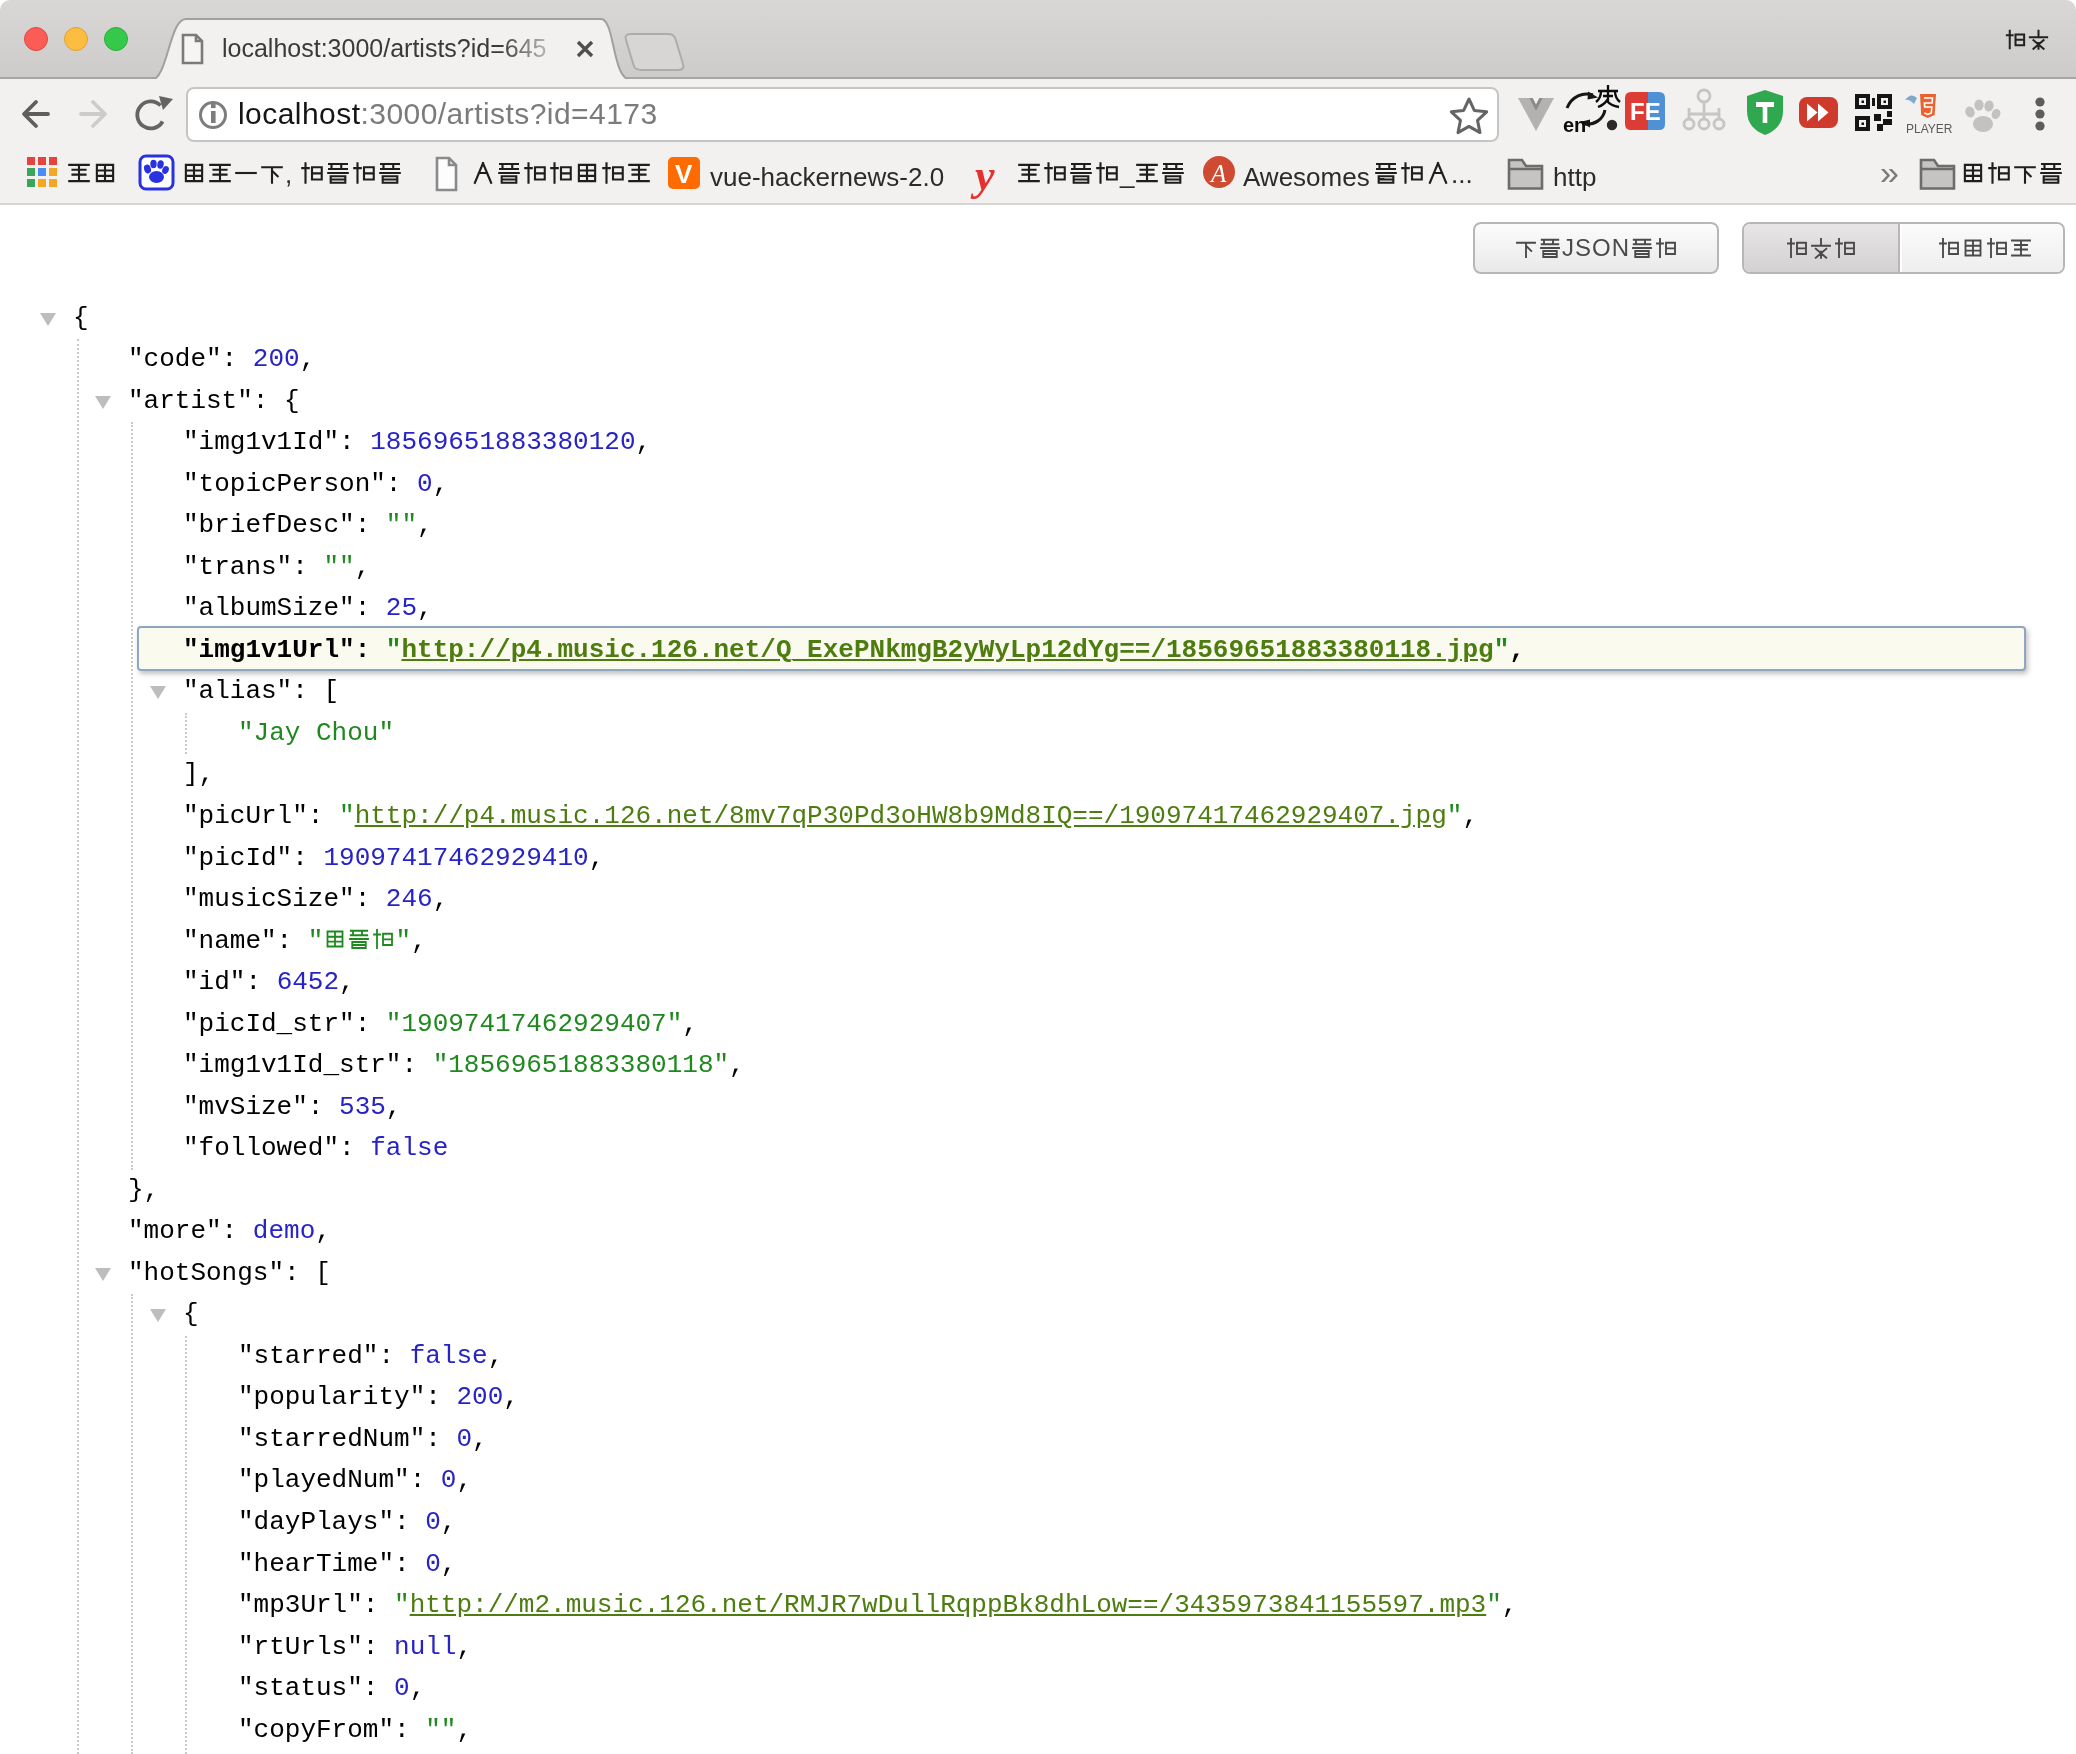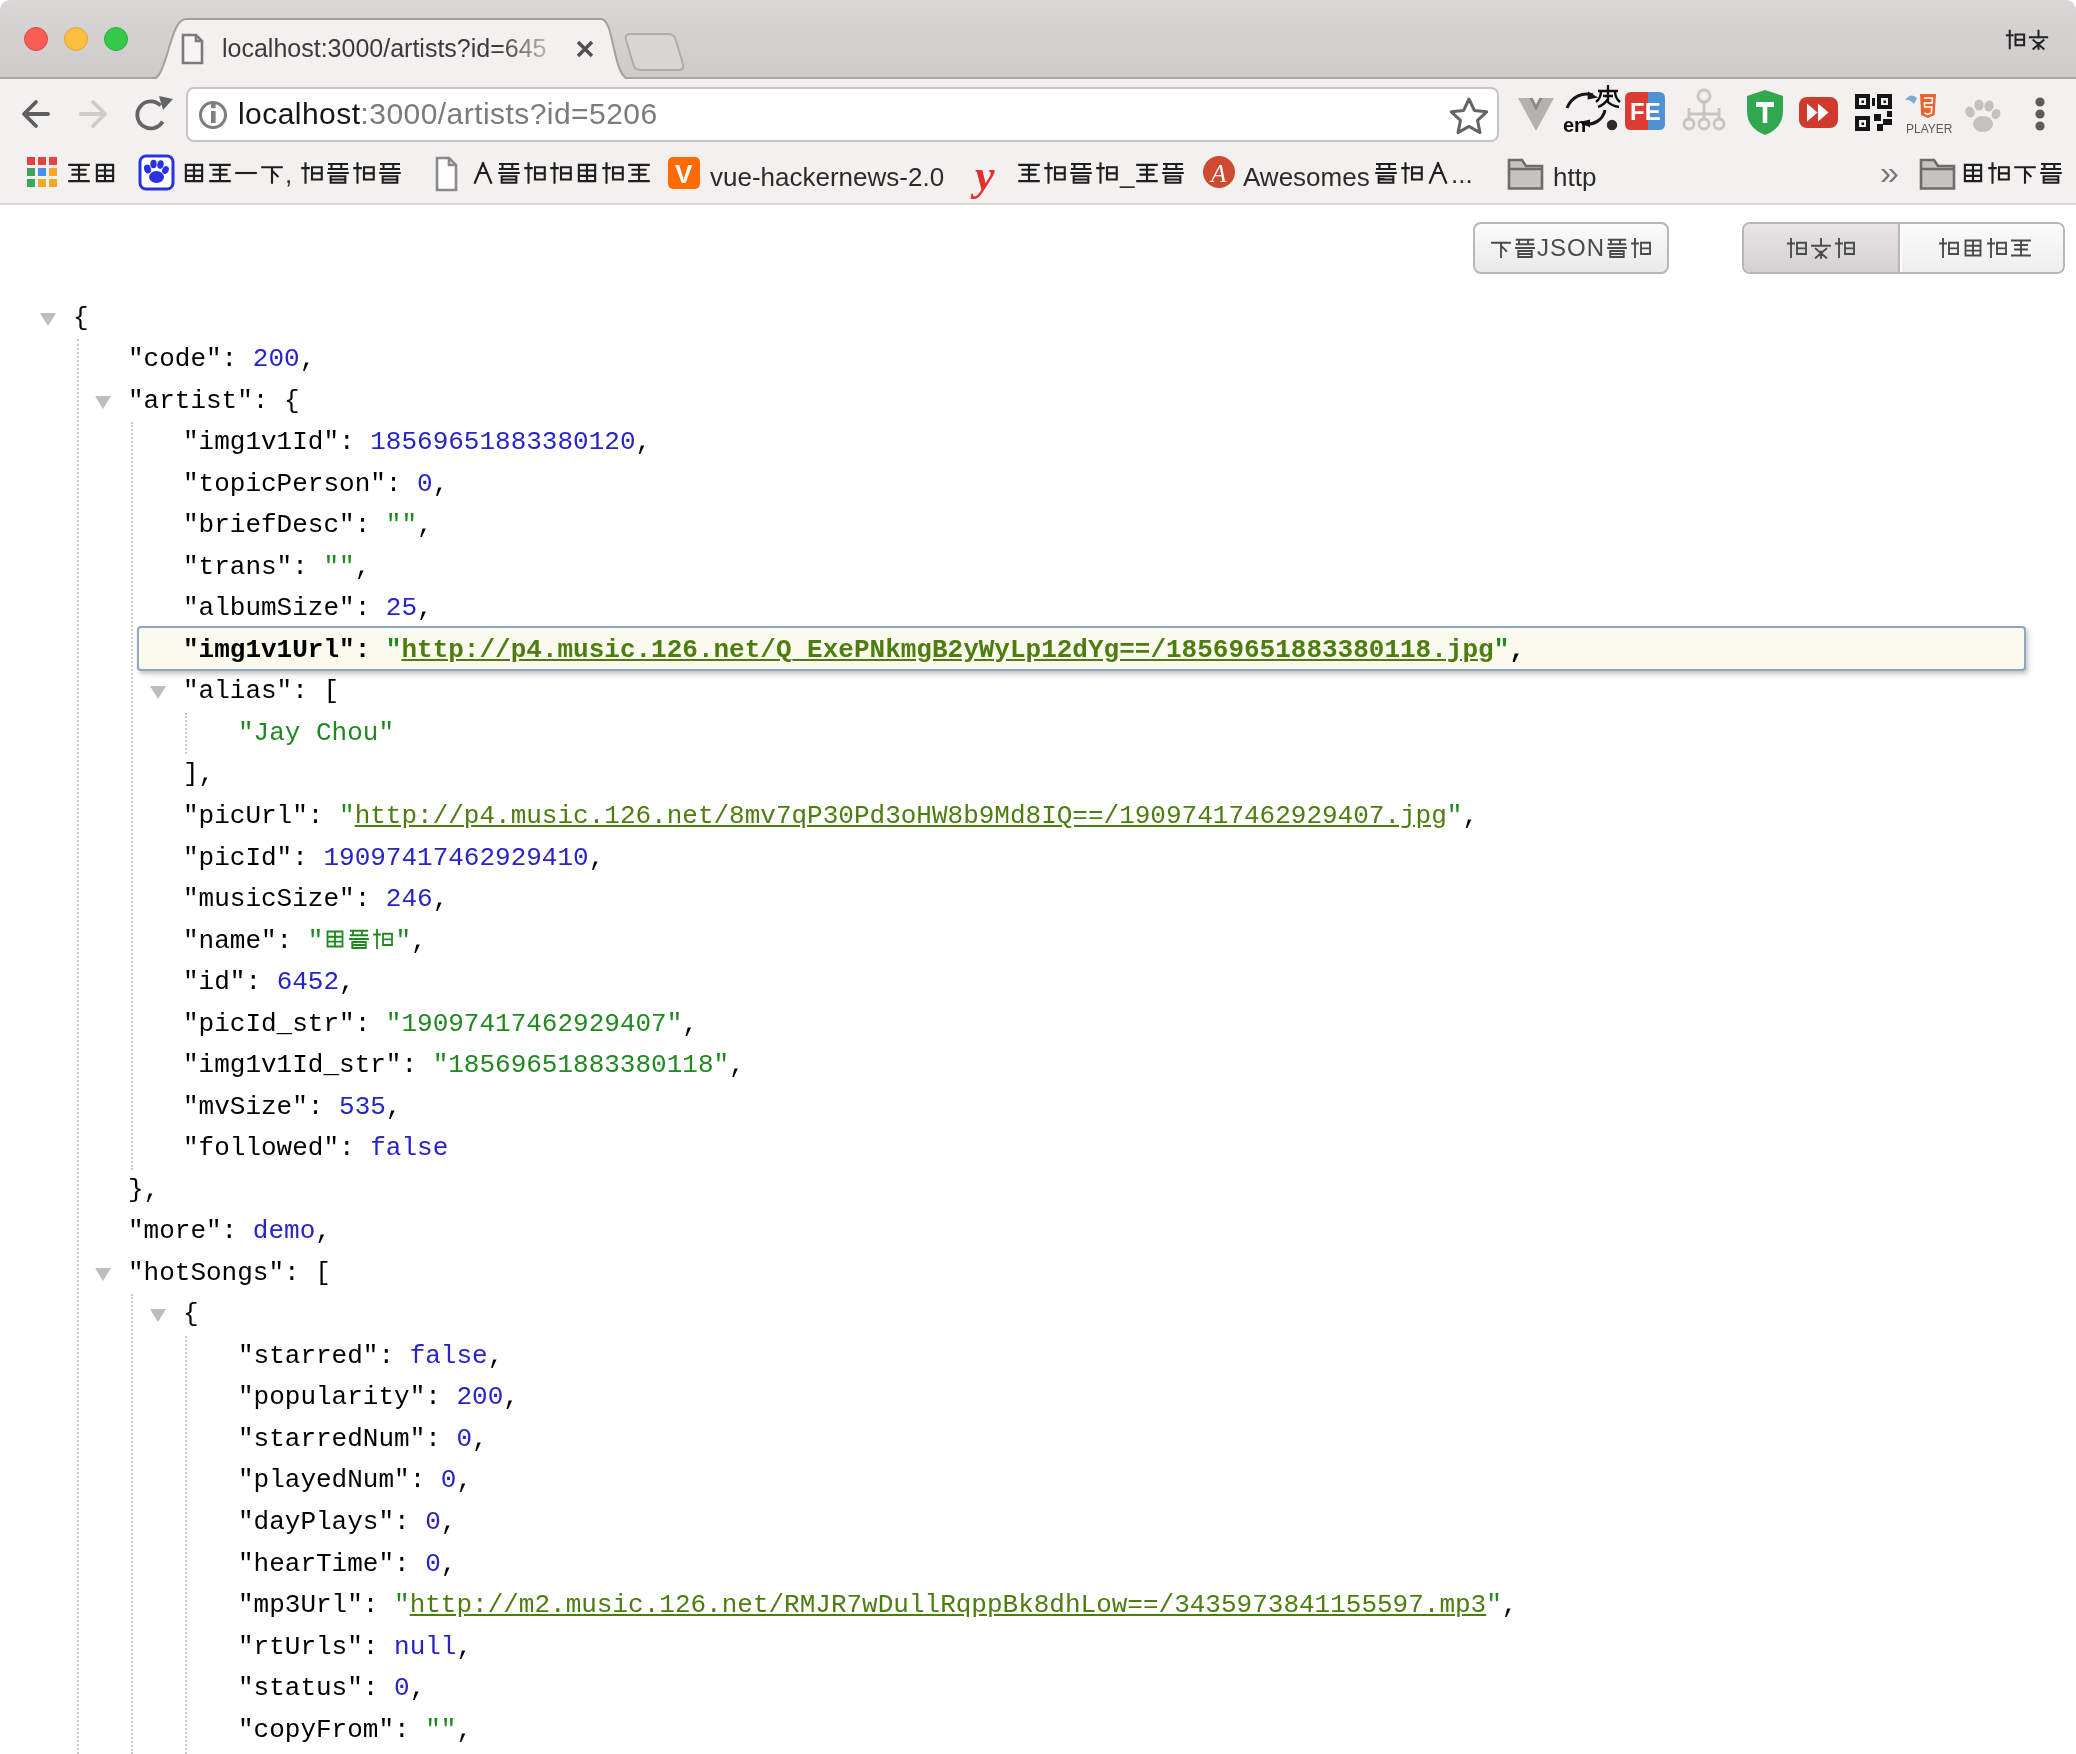--- a/index.html
+++ b/index.html
@@ -178,21 +178,21 @@
  <ellipse cx="1979" cy="27" rx="4.6" ry="5.6"></ellipse>
  <ellipse cx="1989" cy="28" rx="4.6" ry="5.6" transform="rotate(12 1989 28)"></ellipse>
  <ellipse cx="1996" cy="36" rx="4.2" ry="5.2" transform="rotate(28 1996 36)"></ellipse>
 </g>
 <g fill="#5f5d5b">
       <circle cx="2040" cy="24" r="4.6"></circle>
       <circle cx="2040" cy="36" r="4.6"></circle>
       <circle cx="2040" cy="48" r="4.6"></circle>
     </g>
 </svg>
-<div class="url">localhost<i>:3000/artists?id=5206</i></div>
+<div class="url">localhost<i>:3000/artists?id=4173</i></div>
 <svg class="abs" style="left:0;top:0" width="2076" height="205" viewBox="0 0 2076 205">
     <rect x="27" y="157" width="8" height="8" fill="#e5433e"></rect>
     <rect x="38" y="157" width="8" height="8" fill="#e5433e"></rect>
     <rect x="49" y="157" width="8" height="8" fill="#e5433e"></rect>
     <rect x="27" y="168" width="8" height="8" fill="#3ba55d"></rect>
     <rect x="38" y="168" width="8" height="8" fill="#4b8bf5"></rect>
     <rect x="49" y="168" width="8" height="8" fill="#f5a623"></rect>
     <rect x="27" y="179" width="8" height="8" fill="#3ba55d"></rect>
     <rect x="38" y="179" width="8" height="8" fill="#f5a623"></rect>
     <rect x="49" y="179" width="8" height="8" fill="#f5a623"></rect>
@@ -289,21 +289,21 @@
 <div class="bk" style="left:1553px;top:162px">http</div>
 <div class="bk" style="left:1960px;top:159px"><svg class="cjs" style="vertical-align:-3px" width="26" height="26" viewBox="0 0 32 32" fill="none" stroke="#1e1e1e" stroke-width="2.6" stroke-linecap="square">
       <use href="#g2"></use>
     </svg><svg class="cjs" style="vertical-align:-3px" width="26" height="26" viewBox="0 0 32 32" fill="none" stroke="#1e1e1e" stroke-width="2.6" stroke-linecap="square">
       <use href="#g3"></use>
     </svg><svg class="cjs" style="vertical-align:-3px" width="26" height="26" viewBox="0 0 32 32" fill="none" stroke="#1e1e1e" stroke-width="2.6" stroke-linecap="square">
       <use href="#g7"></use>
     </svg><svg class="cjs" style="vertical-align:-3px" width="26" height="26" viewBox="0 0 32 32" fill="none" stroke="#1e1e1e" stroke-width="2.6" stroke-linecap="square">
       <use href="#g6"></use>
     </svg></div>
-<div class="btn" style="left:1473px;top:222px;width:196px;background:linear-gradient(#fcfcfc,#e9e9e9)"><svg class="cjs" style="vertical-align:-4px" width="24" height="24" viewBox="0 0 32 32" fill="none" stroke="#4a4a4a" stroke-width="2.5" stroke-linecap="square">
+<div class="btn" style="left:1473px;top:222px;width:246px;background:linear-gradient(#fcfcfc,#e9e9e9)"><svg class="cjs" style="vertical-align:-4px" width="24" height="24" viewBox="0 0 32 32" fill="none" stroke="#4a4a4a" stroke-width="2.5" stroke-linecap="square">
       <use href="#g7"></use>
     </svg><svg class="cjs" style="vertical-align:-4px" width="24" height="24" viewBox="0 0 32 32" fill="none" stroke="#4a4a4a" stroke-width="2.5" stroke-linecap="square">
       <use href="#g6"></use>
     </svg><span style="letter-spacing:1px">JSON</span><svg class="cjs" style="vertical-align:-4px" width="24" height="24" viewBox="0 0 32 32" fill="none" stroke="#4a4a4a" stroke-width="2.5" stroke-linecap="square">
       <use href="#g6"></use>
     </svg><svg class="cjs" style="vertical-align:-4px" width="24" height="24" viewBox="0 0 32 32" fill="none" stroke="#4a4a4a" stroke-width="2.5" stroke-linecap="square">
       <use href="#g3"></use>
     </svg></div>
 <div class="btn" style="left:1742px;top:222px;width:323px;padding:0;overflow:hidden">
     <div style="position:absolute;left:0;top:0;width:156px;height:48px;background:linear-gradient(#e7e5e5,#d3d1d1);border-right:2px solid #b7b7b7"><svg class="cjs" style="vertical-align:-4px" width="24" height="24" viewBox="0 0 32 32" fill="none" stroke="#4a4a4a" stroke-width="2.5" stroke-linecap="square">

